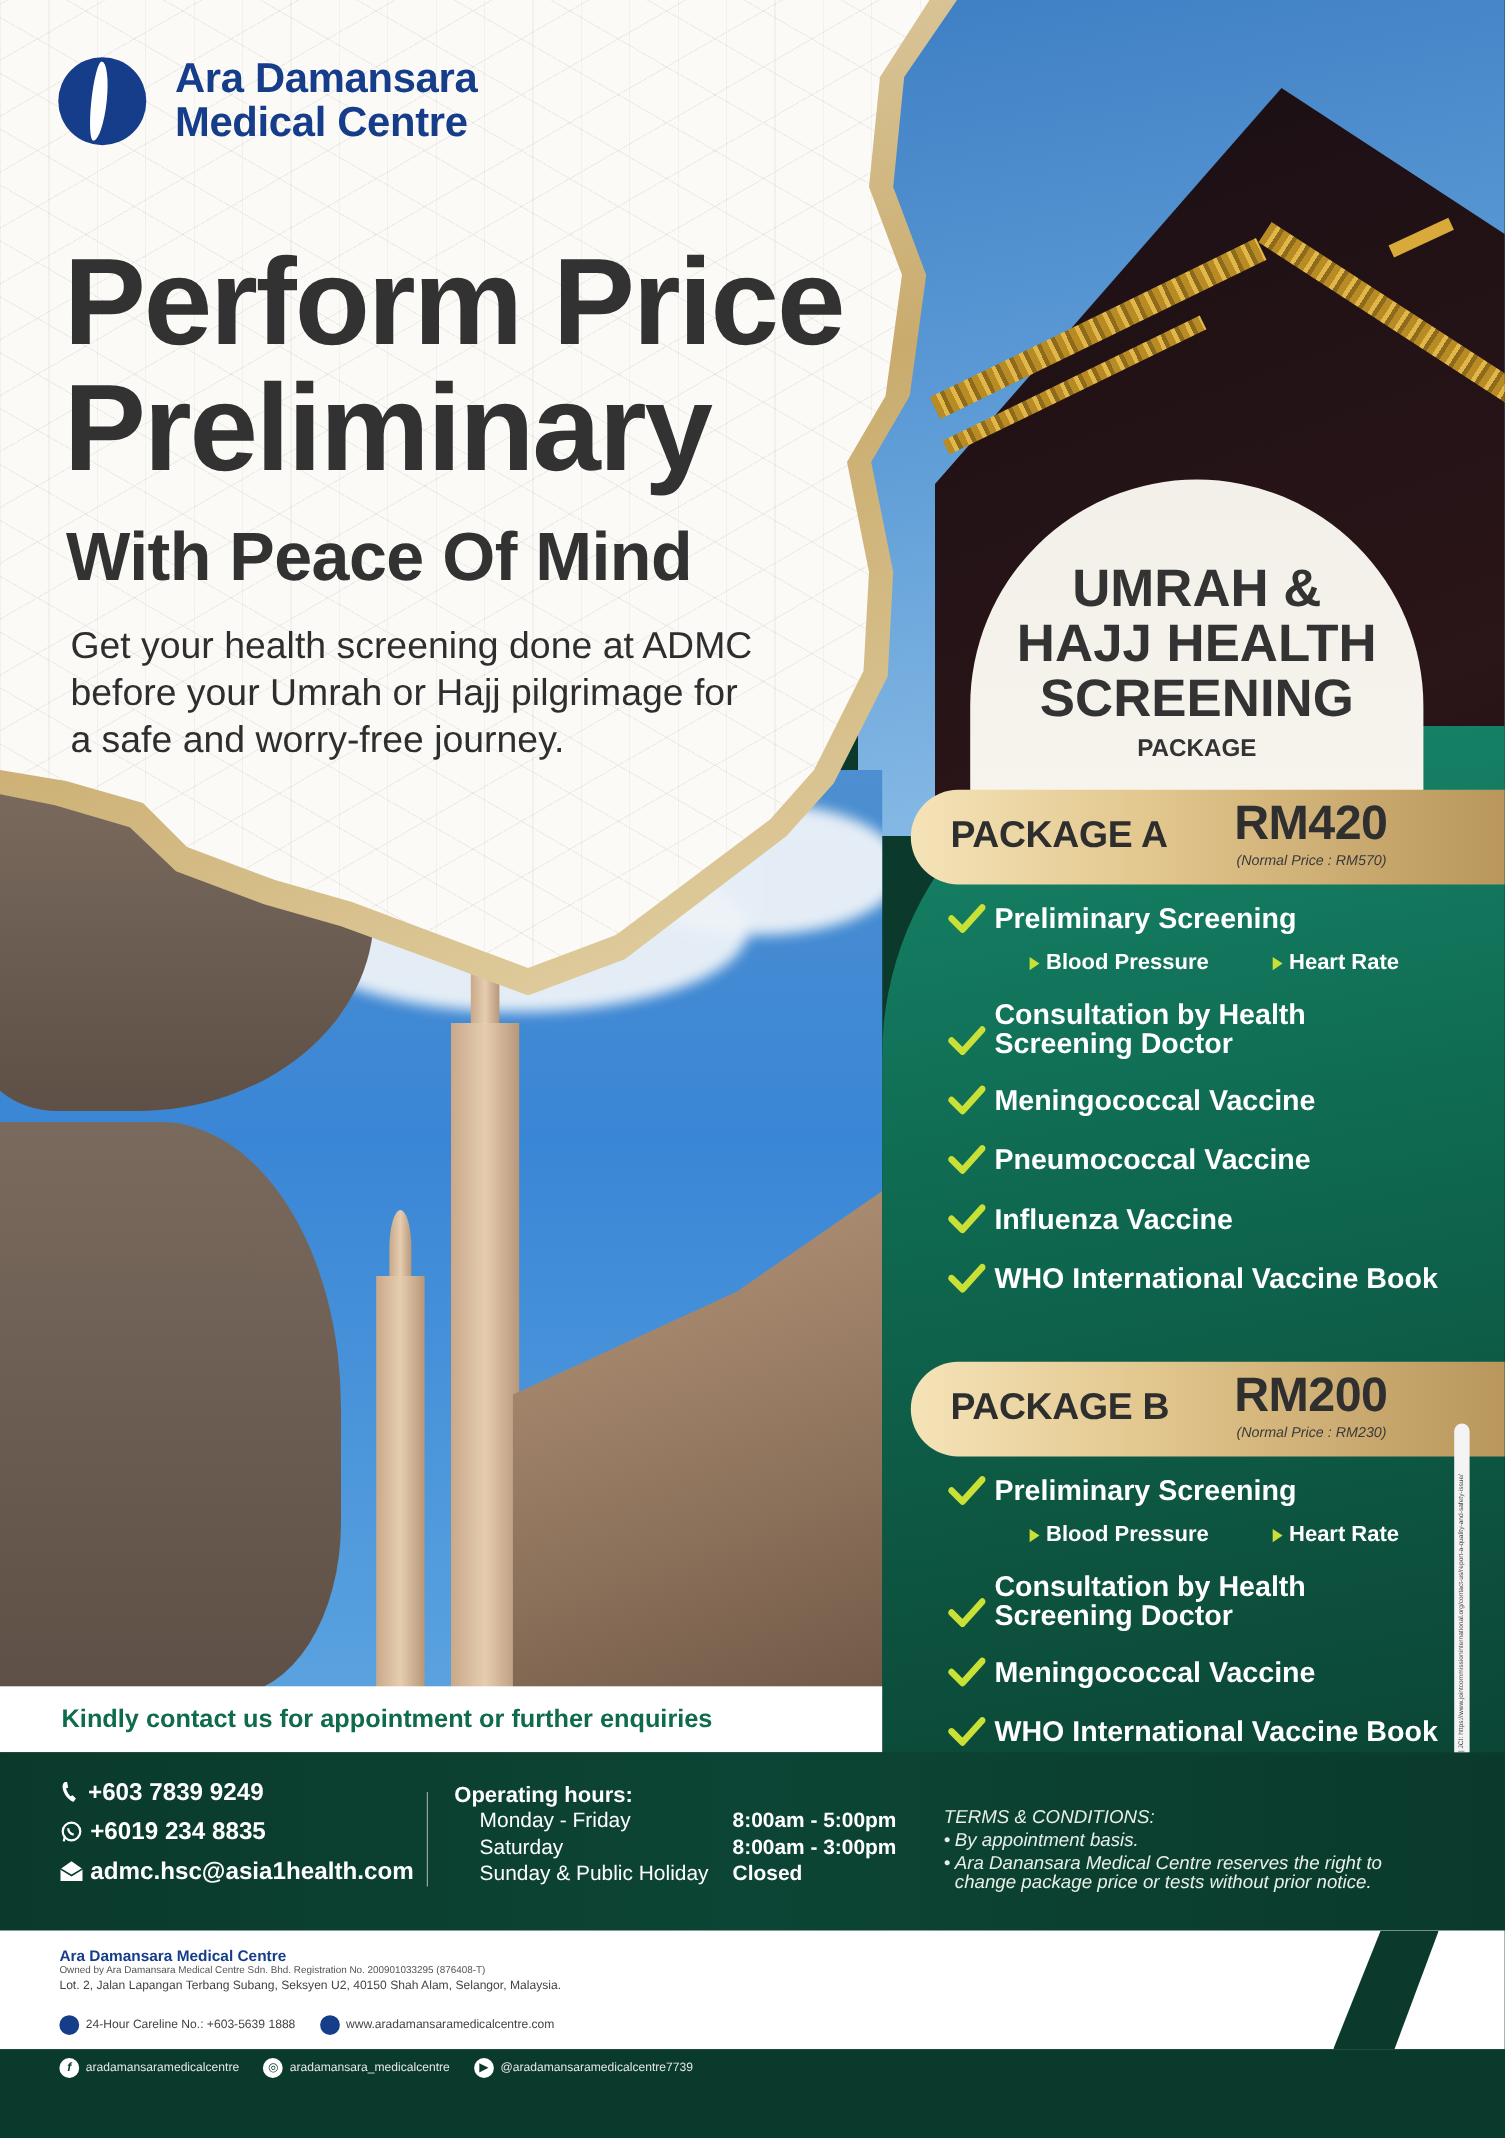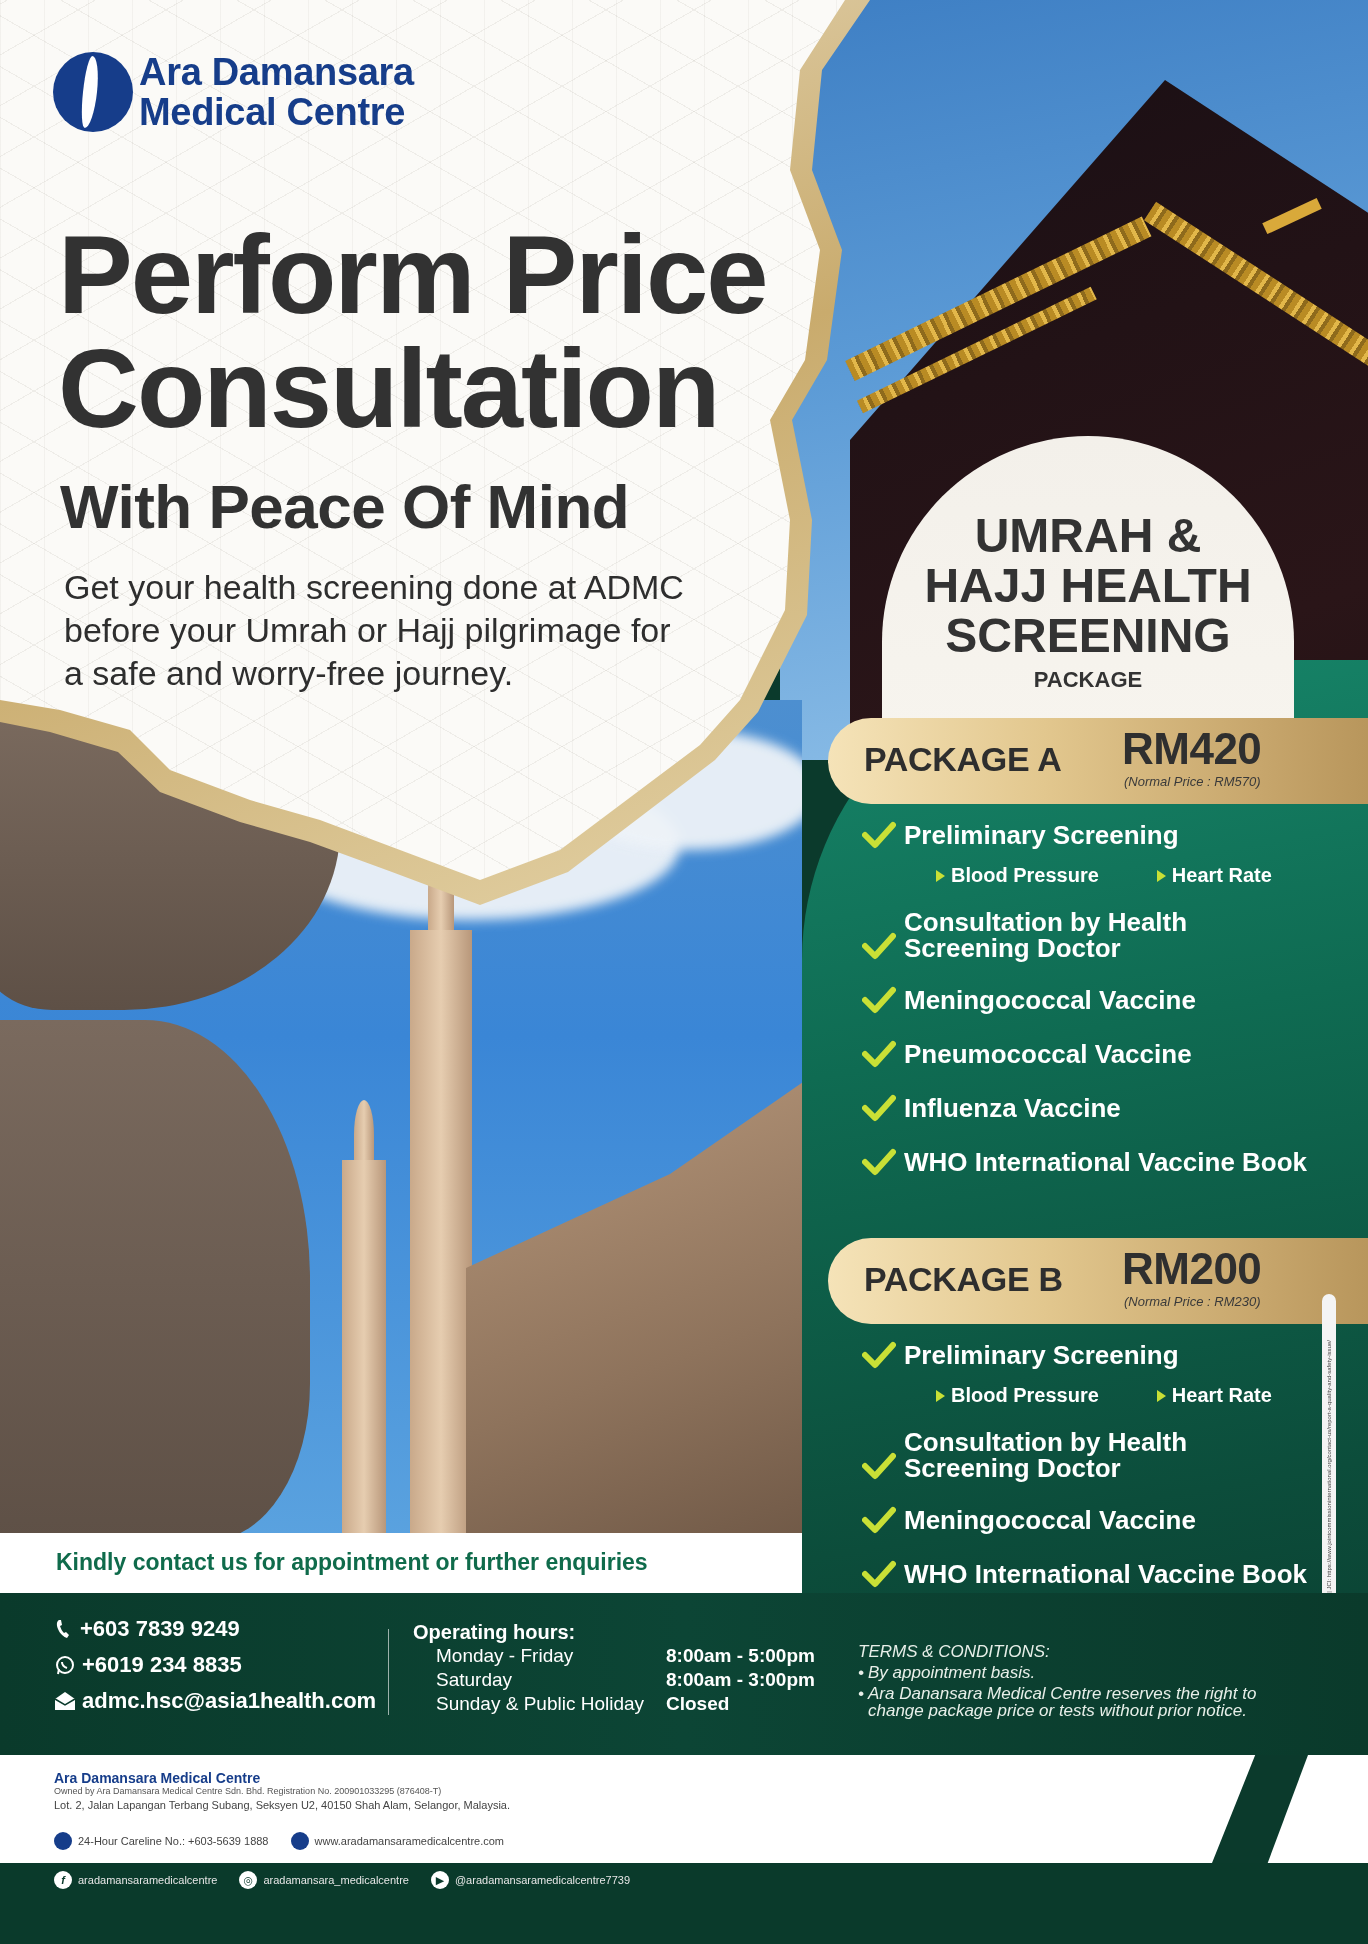--- a/index.html
+++ b/index.html
@@ -42,21 +42,21 @@
     background-image:
       repeating-linear-gradient(30deg, rgba(180,175,165,.18) 0 1px, transparent 1px 44px),
       repeating-linear-gradient(-30deg, rgba(180,175,165,.18) 0 1px, transparent 1px 44px),
       repeating-linear-gradient(90deg, rgba(180,175,165,.12) 0 1px, transparent 1px 44px);
     clip-path: polygon(0 0, 845px 0, 800px 70px, 790px 170px, 820px 250px, 805px 360px, 770px 420px, 790px 520px, 785px 610px, 740px 700px, 700px 745px, 640px 790px, 560px 850px, 480px 880px, 400px 850px, 320px 820px, 250px 800px, 170px 770px, 130px 730px, 60px 710px, 0 700px); }
   .top-panel-border { position: absolute; left: 0; top: 0; width: 880px; height: 905px;
     background: linear-gradient(160deg, #e8dcc0, #c9ab6d 50%, #e4d3a8);
     clip-path: polygon(0 0, 870px 0, 822px 70px, 812px 170px, 842px 250px, 827px 360px, 792px 420px, 812px 520px, 807px 615px, 758px 712px, 715px 760px, 652px 808px, 568px 872px, 480px 905px, 392px 872px, 310px 842px, 240px 822px, 160px 792px, 118px 752px, 50px 732px, 0 722px); }
 
   
-  .logo { position: absolute; left: 53px; top: 52px; display: flex; align-items: center; gap: 6px; }
+  .logo { position: absolute; left: 53px; top: 52px; display: flex; align-items: center; gap: 26px; }
   .logo-mark { width: 80px; height: 80px; border-radius: 50%; background: #163d8a; position: relative; }
   .logo-mark::after { content: ""; position: absolute; left: 30px; top: 4px; width: 14px; height: 72px; background: #fff; border-radius: 40% 60% 60% 40% / 50%; transform: skewX(-6deg); }
   .logo-text { color: #163d8a; font-weight: 700; font-size: 38px; line-height: 40px; letter-spacing: -0.3px; }
 
   
   .headline { position: absolute; left: 58px; top: 218px; color: #323232; font-weight: 700; font-size: 112px; line-height: 114px; letter-spacing: -2px; }
   .subhead { position: absolute; left: 60px; top: 472px; color: #323232; font-weight: 700; font-size: 62px; line-height: 70px; letter-spacing: -0.5px; }
   .intro { position: absolute; left: 64px; top: 566px; color: #2e2e2e; font-size: 34px; line-height: 43px; width: 680px; }
 
   
@@ -157,21 +157,21 @@
   <div class="logo">
     <div class="logo-mark"></div>
     <div class="logo-text">
       <div>Ara Damansara</div>
       <div>Medical Centre</div>
     </div>
   </div>
 
   <div class="headline">
     <div>Perform Price</div>
-    <div>Consultation</div>
+    <div>Preliminary</div>
   </div>
   <div class="subhead">With Peace Of Mind</div>
   <div class="intro">
     <div>Get your health screening done at ADMC</div>
     <div>before your Umrah or Hajj pilgrimage for</div>
     <div>a safe and worry-free journey.</div>
   </div>
 
   <div class="green-panel"></div>
 

